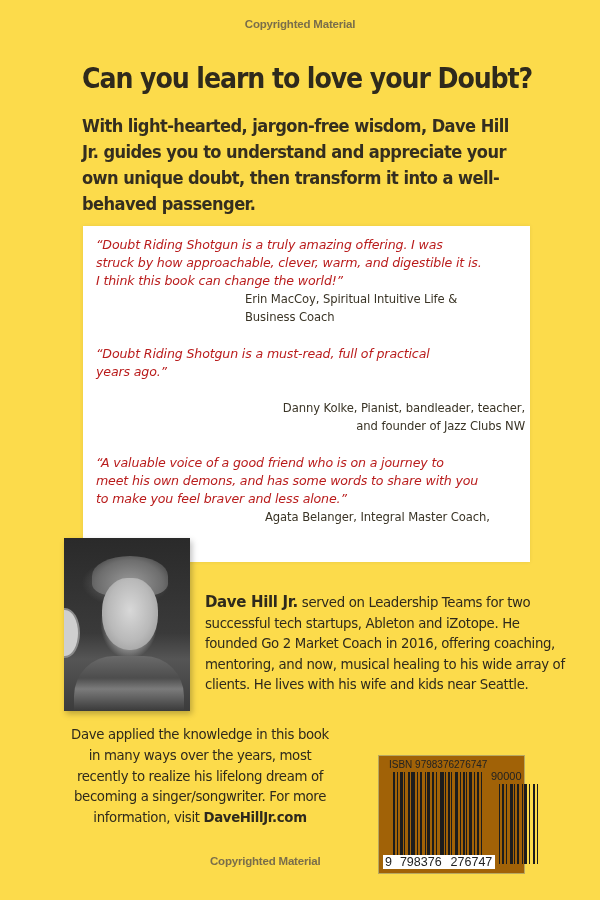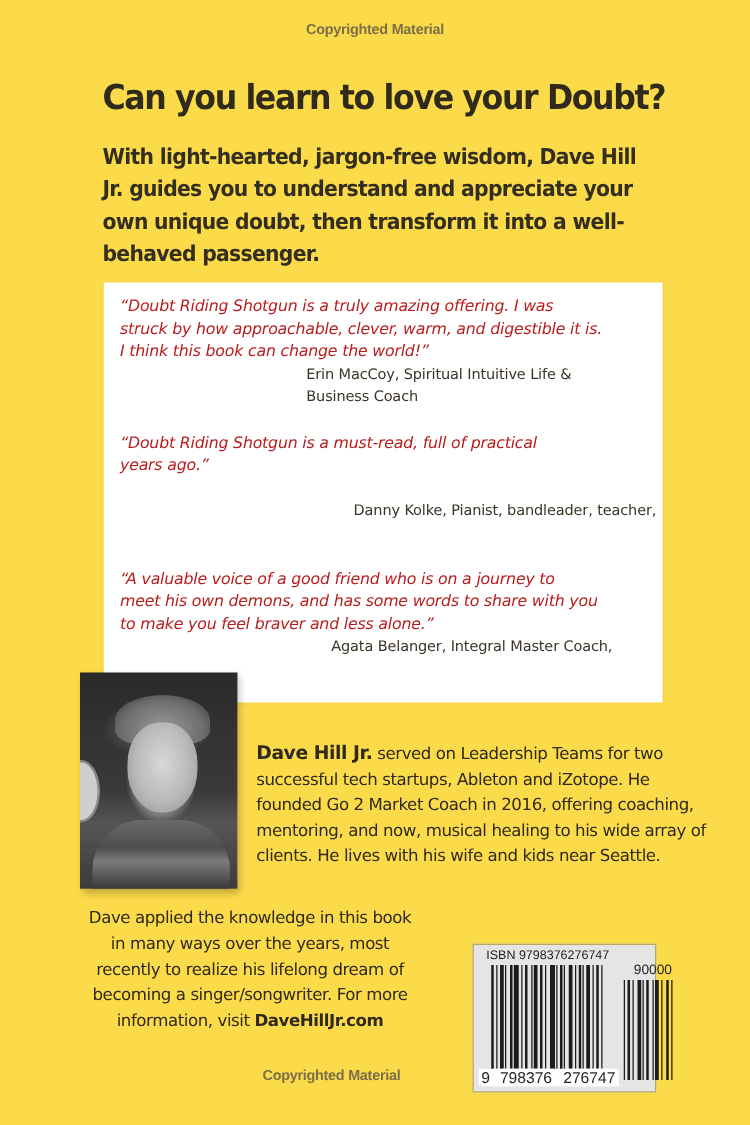--- a/index.html
+++ b/index.html
@@ -130,34 +130,34 @@
     letter-spacing: -0.35px;
     color: #2f2a1c;
     text-align: center;
   }
   .more .site { font-weight: bold; }
 
   .barcode-box {
     position: absolute;
     left: 378px; top: 755px;
     width: 147px; height: 119px;
-    background: #e5e5e5;
+    background: #a16207;
     border: 1px solid #b8a860;
   }
   .isbn-label {
     position: absolute; left: 10px; top: 3px;
     font-family: "Liberation Sans", sans-serif;
     font-size: 10px; color: #222;
   }
   .bars { position: absolute; display: flex; align-items: stretch; }
   .bars.main { left: 14px; top: 16px; height: 90px; width: 96px; }
   .bars.addon { left: 120px; top: 28px; height: 80px; width: 48px; }
   .bars span { display: block; background: #1c1c1c; height: 100%; }
   .price-label {
-    position: absolute; left: 128px; top: 14px;
+    position: absolute; left: 112px; top: 14px;
     font-family: "Liberation Sans", sans-serif;
     font-size: 11px; color: #222;
   }
   .digits {
     position: absolute; left: 4px; top: 99px;
     font-family: "Liberation Sans", sans-serif;
     font-size: 12.5px; color: #222;
     background: #fff;
     padding: 0 2px;
     white-space: pre;
@@ -184,20 +184,21 @@
   <div>Erin MacCoy, Spiritual Intuitive Life &amp;</div>
   <div>Business Coach</div>
 </div>
 
 <div class="quote" style="top:345px;">
   <div>“Doubt Riding Shotgun is a must-read, full of practical</div>
   <div>years ago.”</div>
 </div>
 <div class="attrib" style="top:399px;text-align:right;">
   <div>Danny Kolke, Pianist, bandleader, teacher,</div>
+  <div>and founder of Jazz Clubs NW</div>
 </div>
 
 <div class="quote" style="top:454px;">
   <div>“A valuable voice of a good friend who is on a journey to</div>
   <div>meet his own demons, and has some words to share with you</div>
   <div>to make you feel braver and less alone.”</div>
 </div>
 <div class="attrib" style="top:508px;margin-left:20px;">
   <div>Agata Belanger, Integral Master Coach,</div>
 </div>

